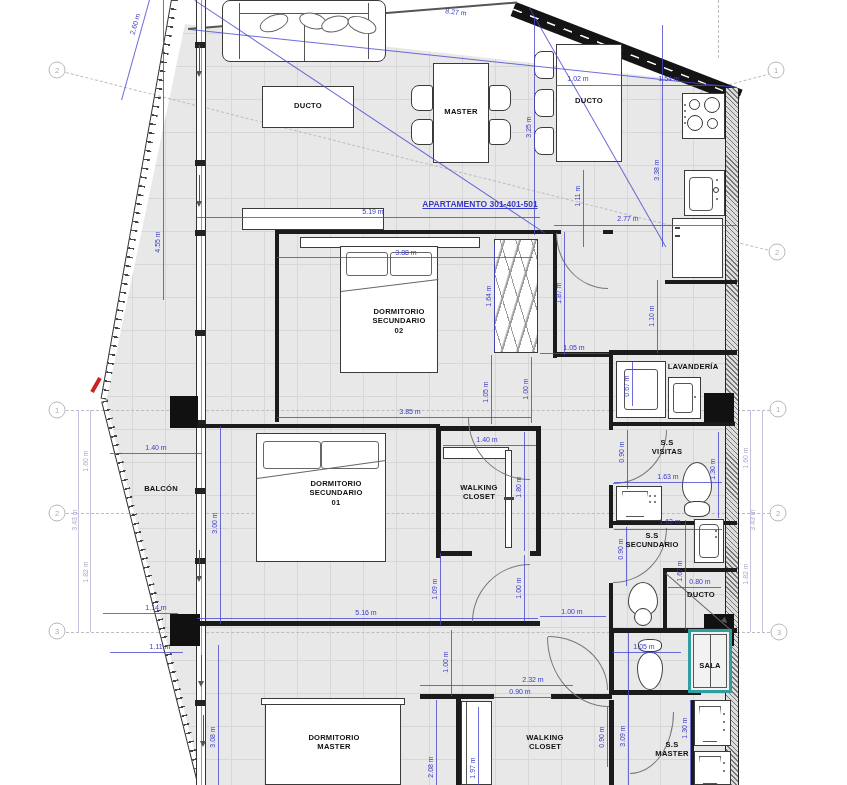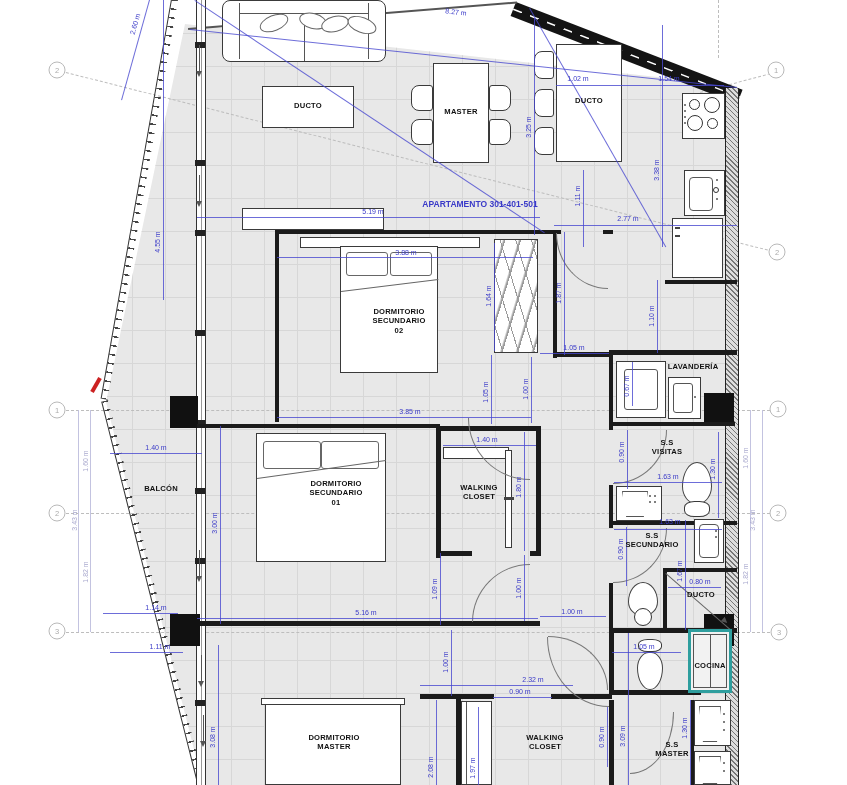--- a/index.html
+++ b/index.html
@@ -43,21 +43,21 @@
   .ddiag{position:absolute;height:1px;background:#4949cf;opacity:.8;transform-origin:0 0;}
   .dash{position:absolute;border-top:1px dashed #bdbdbd;transform-origin:0 0;}
   .dashv{position:absolute;border-left:1px dashed #bdbdbd;}
   .dim{position:absolute;font:400 7px "Liberation Sans",sans-serif;color:#3a3ac8;white-space:nowrap;z-index:30;}
   .dim.faded{color:#a9a9ce;}
   .lbl{position:absolute;font:700 7.6px/1.25 "Liberation Sans",sans-serif;color:#111;text-align:center;
     white-space:pre;letter-spacing:.2px;z-index:31;}
   .bub{position:absolute;width:15px;height:15px;border:1px solid #b9b9b9;border-radius:50%;color:#ababab;
     font:400 7.5px/15px "Liberation Sans",sans-serif;text-align:center;background:#fff;z-index:32;}
   .apt-title{position:absolute;left:480px;top:204px;transform:translate(-50%,-50%);
-    font:700 8.5px "Liberation Sans",sans-serif;color:#3a3ac8;white-space:nowrap;z-index:31;}
+    font:700 8.5px "Liberation Sans",sans-serif;color:#3a3ac8;white-space:nowrap;z-index:31;text-decoration:underline;}
   .arrowline{position:absolute;width:1.2px;background:#555;}
   .arrowhead{position:absolute;width:0;height:0;border-left:3px solid transparent;border-right:3px solid transparent;border-top:6px solid #555;}
   .redmark{position:absolute;width:4px;height:16px;background:#cc2222;transform:rotate(30deg);}
   .shower-diag{position:absolute;height:1px;background:#666;transform-origin:0 0;}
 </style>
 </head>
 <body>
 
 <div id="plan">
 
@@ -327,21 +327,21 @@
       <span class="lbl" style="left: 336px; top: 493px; transform: translate(-50%, -50%);">DORMITORIO
 SECUNDARIO
 01</span>
       <span class="lbl" style="left: 479px; top: 492px; transform: translate(-50%, -50%);">WALKING
 CLOSET</span>
       <span class="lbl" style="left: 667px; top: 447px; transform: translate(-50%, -50%);">S.S
 VISITAS</span>
       <span class="lbl" style="left: 652px; top: 540px; transform: translate(-50%, -50%);">S.S
 SECUNDARIO</span>
       <span class="lbl" style="left: 701px; top: 595px; transform: translate(-50%, -50%);">DUCTO</span>
-      <span class="lbl" style="left: 710px; top: 666px; transform: translate(-50%, -50%);">COCINA</span>
+      <span class="lbl" style="left: 710px; top: 666px; transform: translate(-50%, -50%);">SALA</span>
       <span class="lbl" style="left: 334px; top: 742px; transform: translate(-50%, -50%);">DORMITORIO
 MASTER</span>
       <span class="lbl" style="left: 545px; top: 742px; transform: translate(-50%, -50%);">WALKING
 CLOSET</span>
       <span class="lbl" style="left: 672px; top: 749px; transform: translate(-50%, -50%);">S.S
 MASTER</span>
     </div>
   <div class="abs" style="left:0;top:0;" id="dims-layer">
       <span class="dim" style="left: 456px; top: 12px; transform: translate(-50%, -50%) rotate(6deg);">8.27 m</span>
       <span class="dim" style="left: 135px; top: 24px; transform: translate(-50%, -50%) rotate(-74deg);">2.60 m</span>

